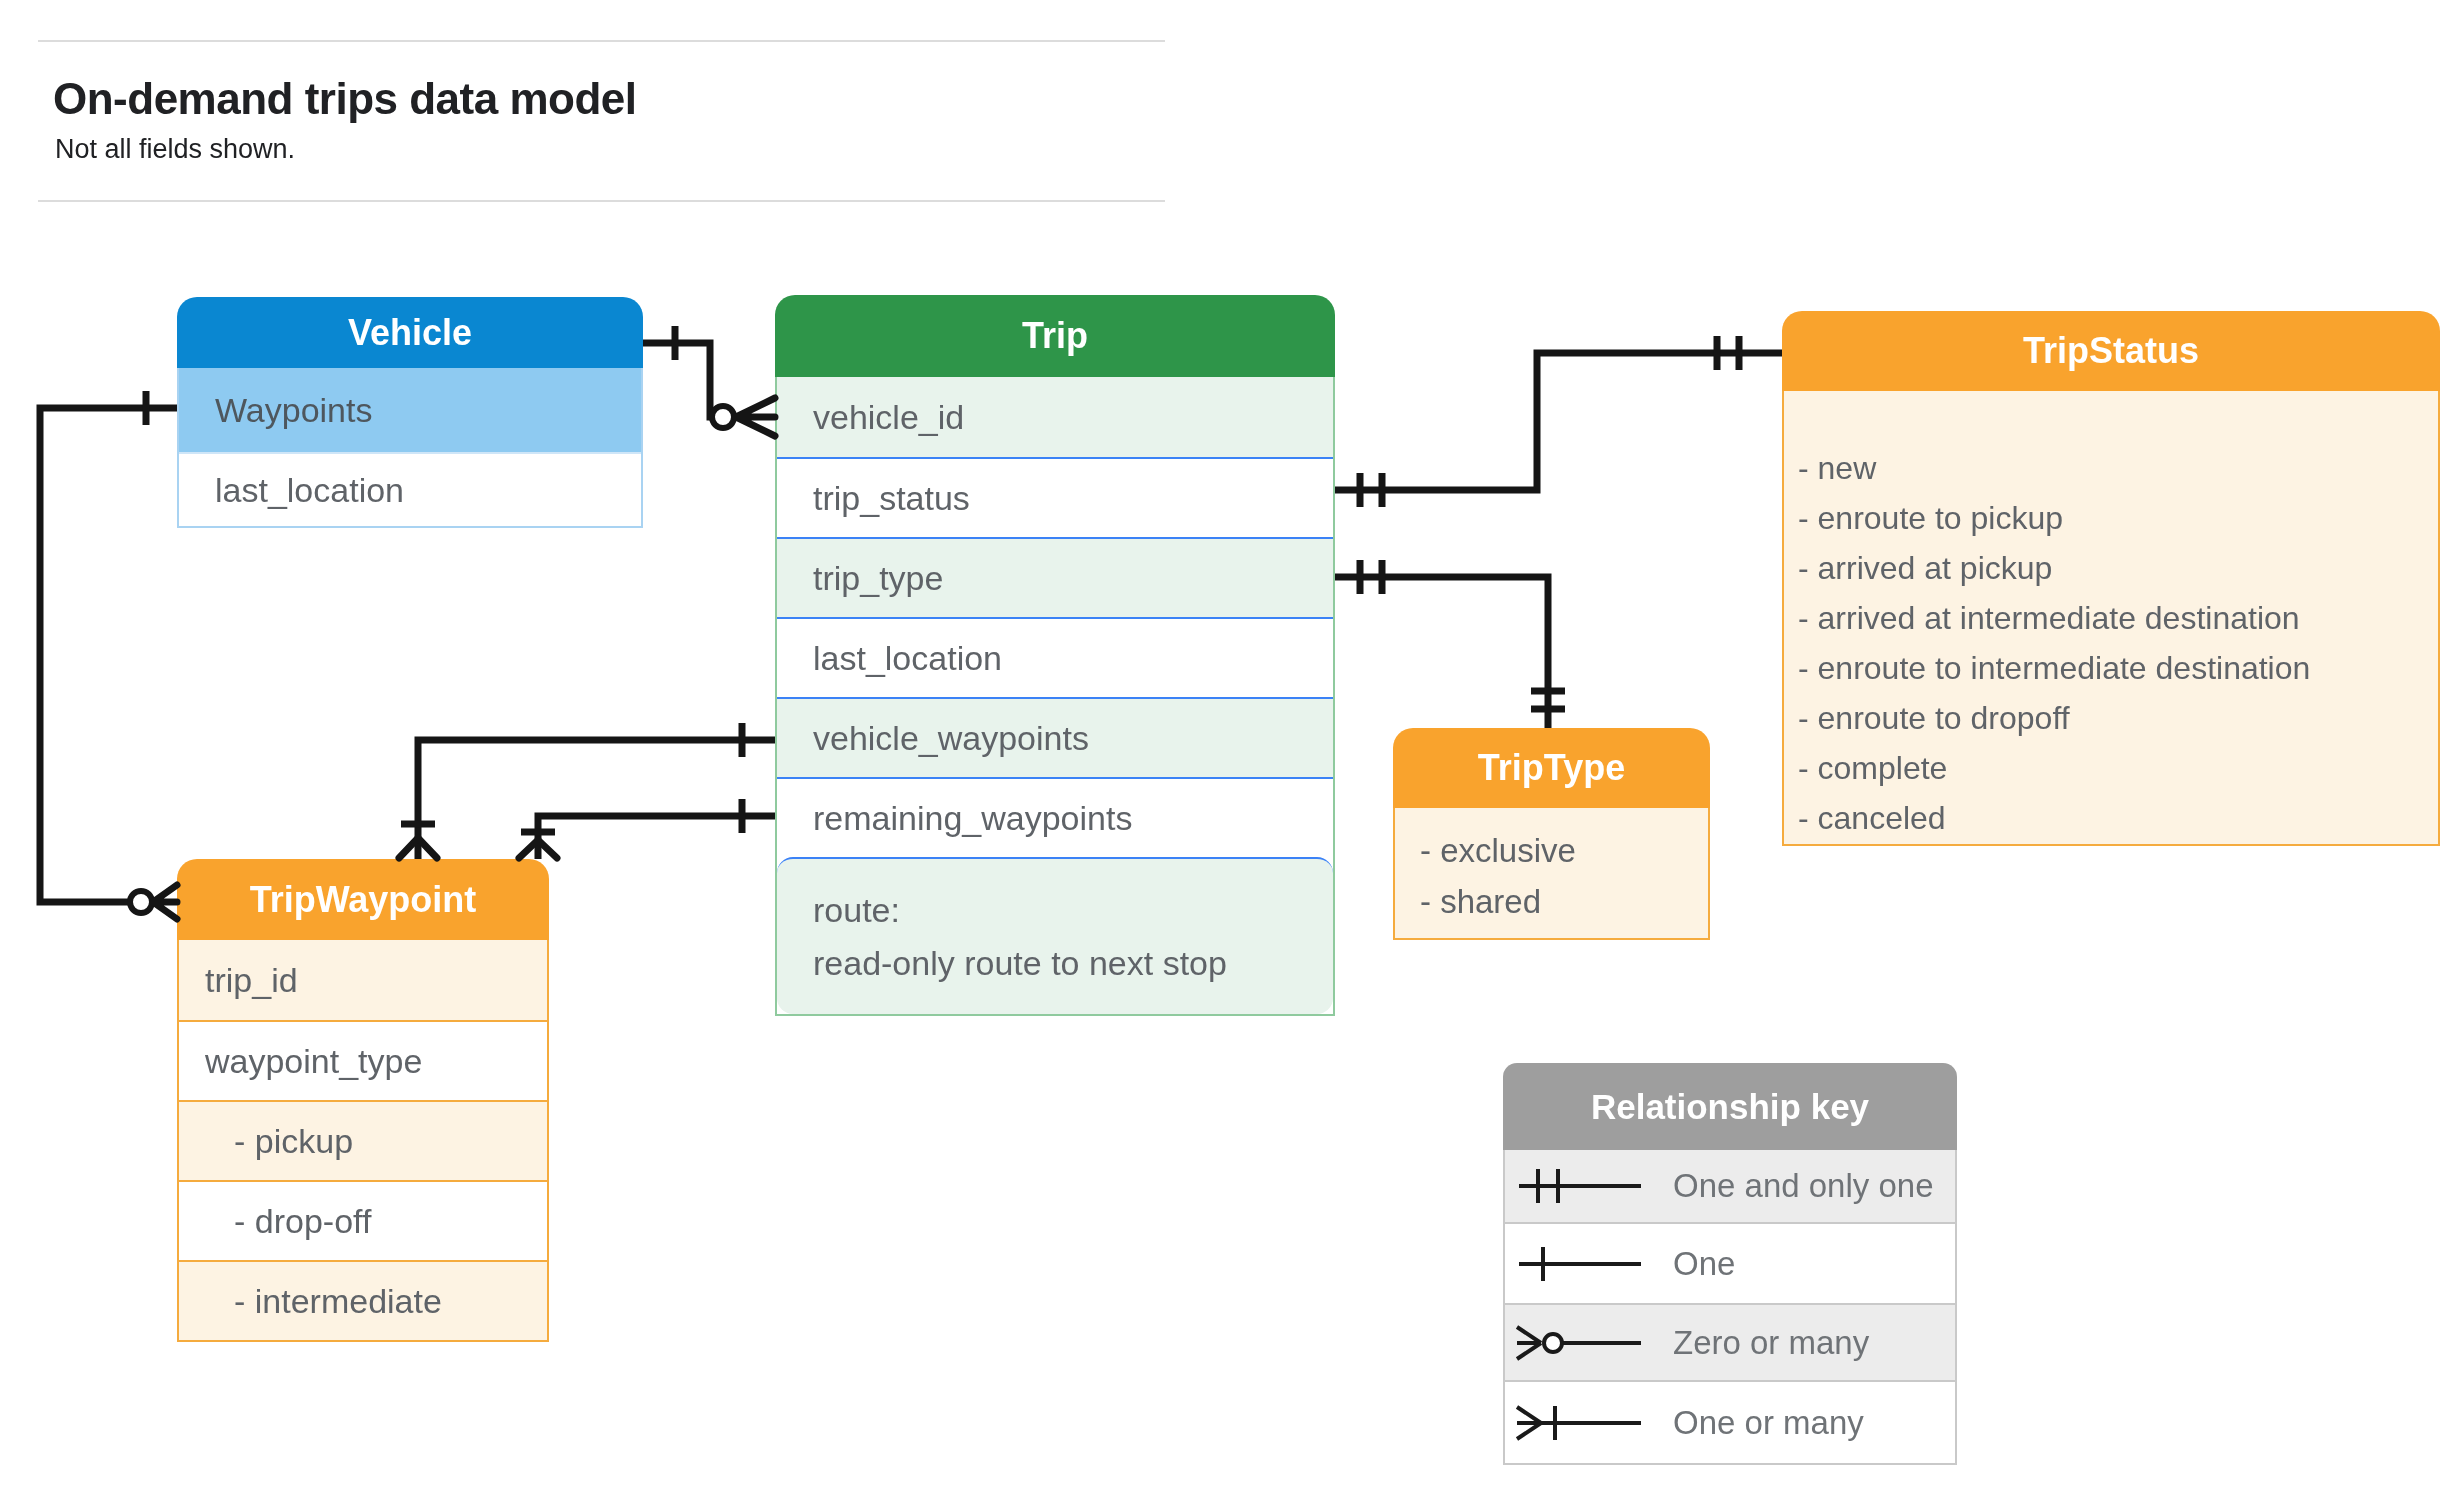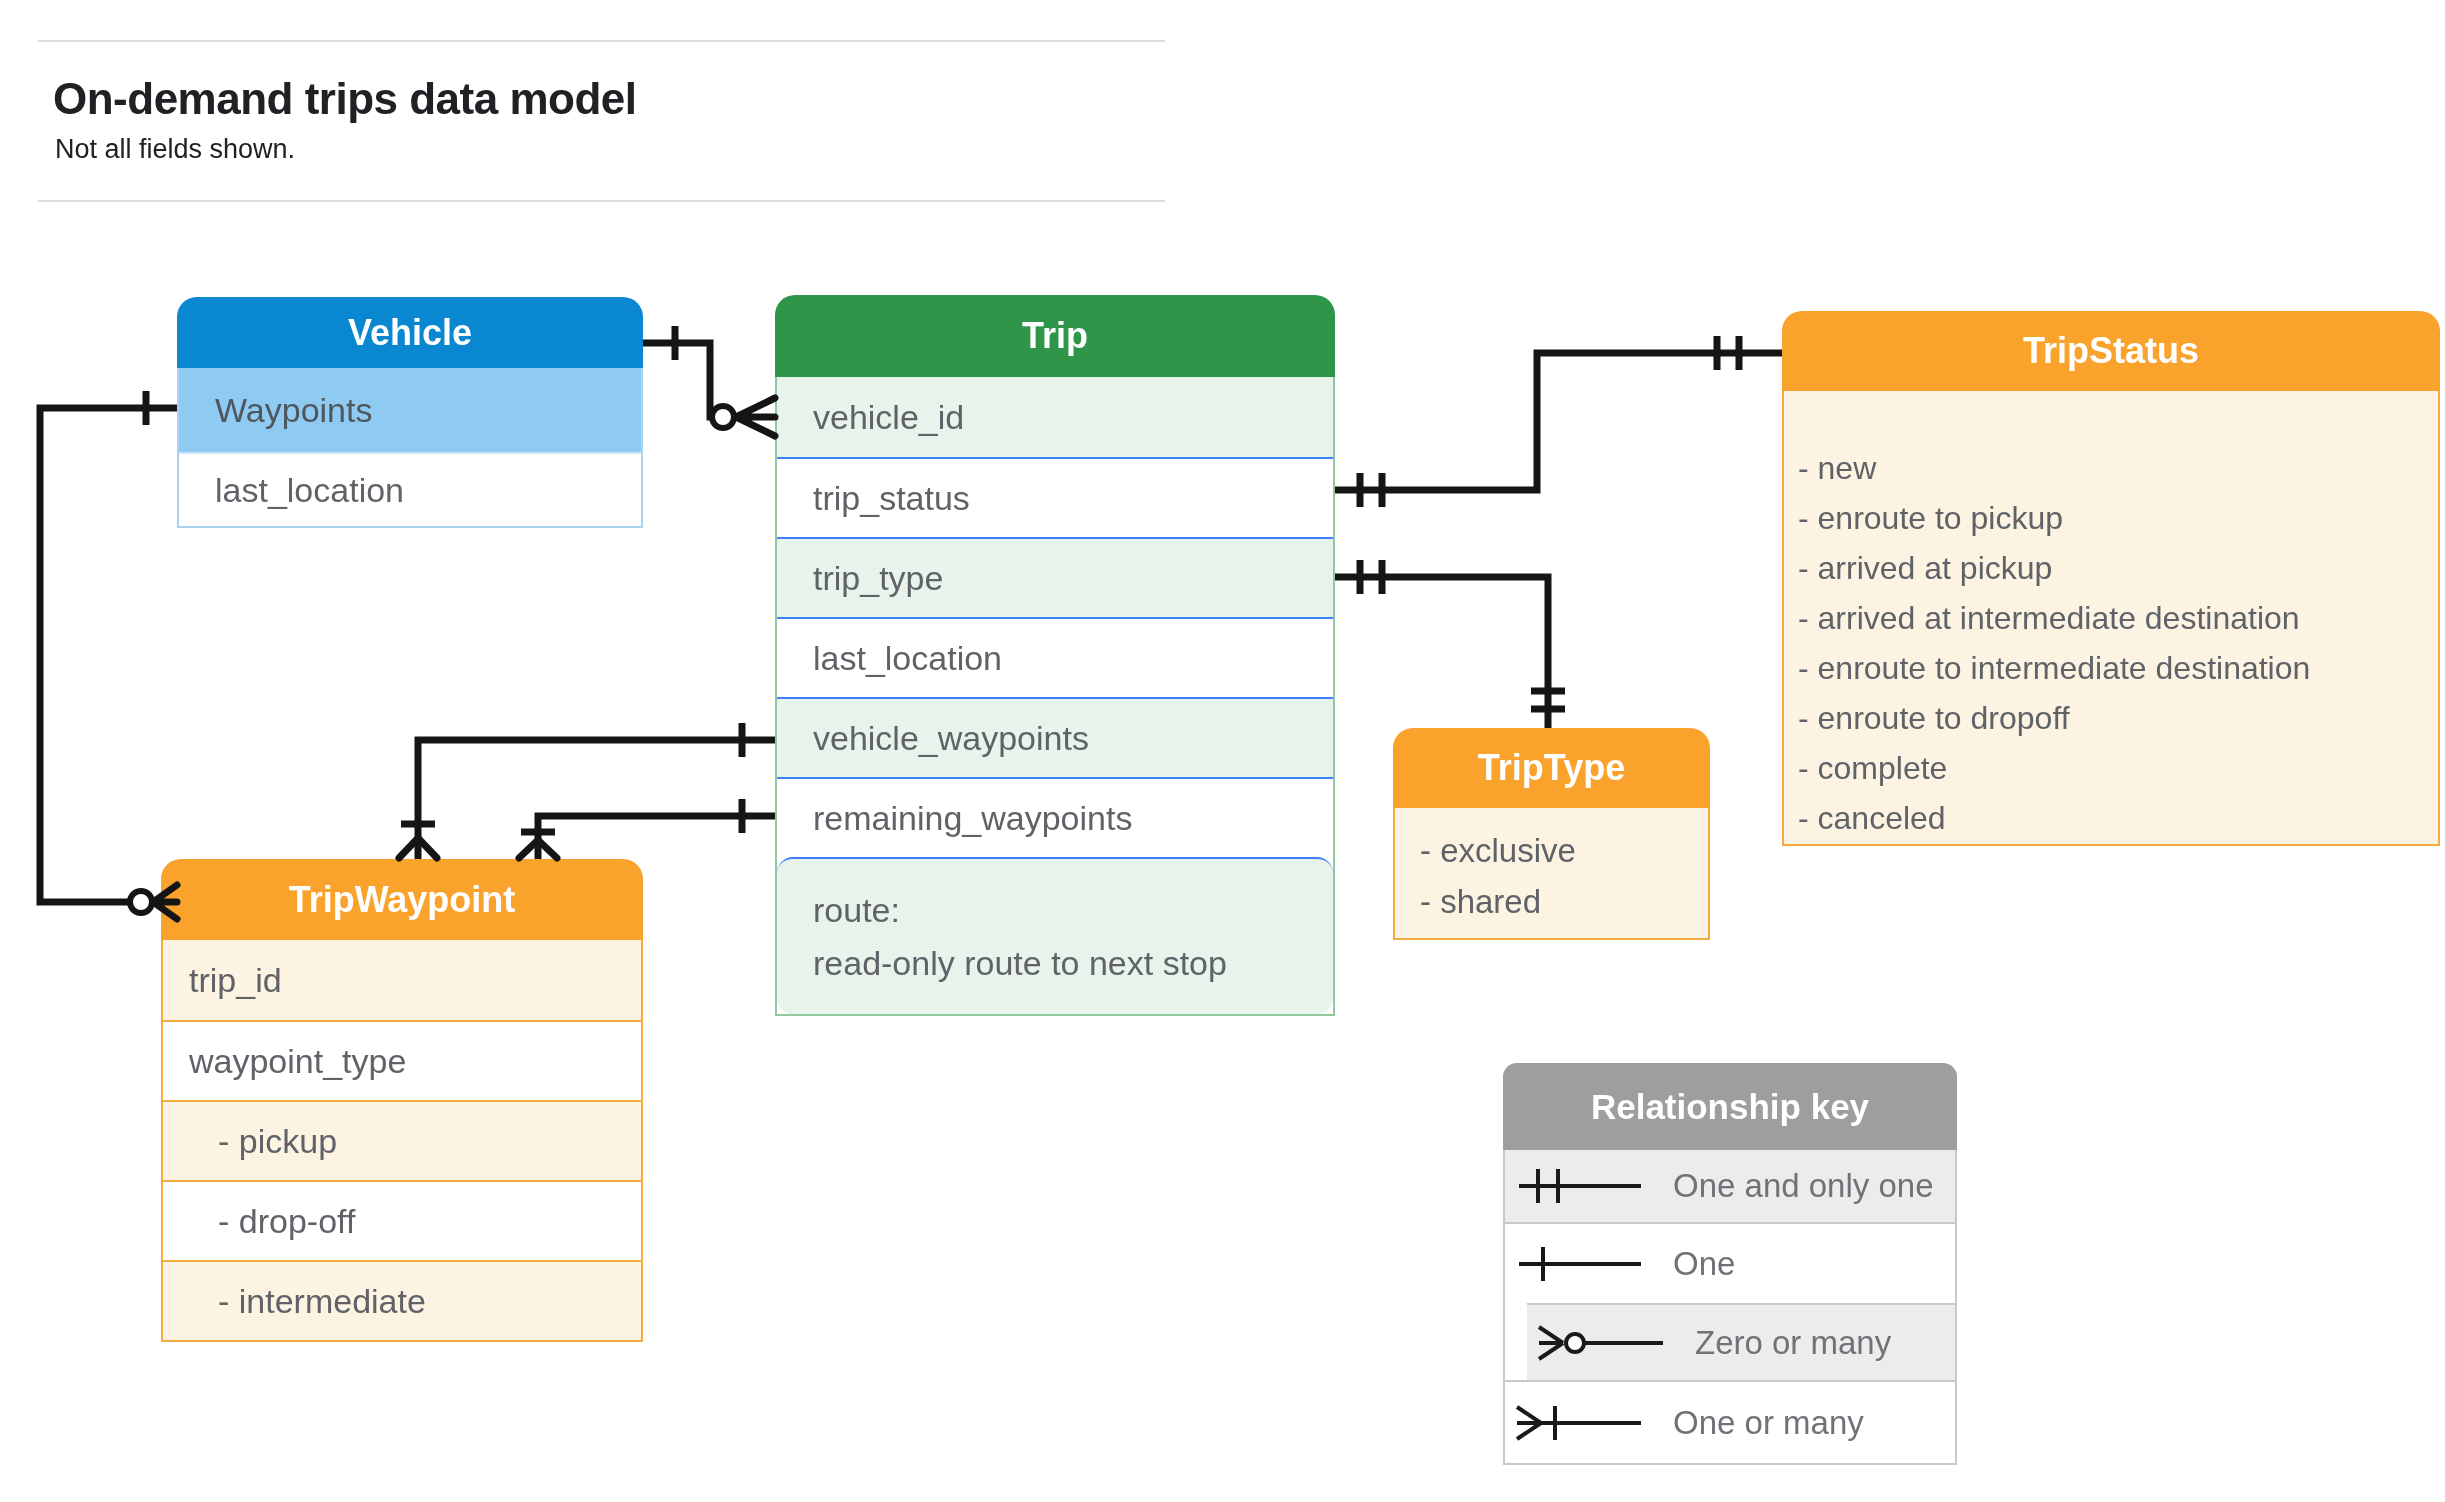--- a/index.html
+++ b/index.html
@@ -57,39 +57,39 @@
   #tripstatus { left:1782px; top:311px; width:658px; }
   #tripstatus .ehead { height:80px; }
   #tripstatus .ebody { height:455px; padding:52px 10px 0 14px; }
   #tripstatus .enum-line { font-size:32px; line-height:50px; color:#5f6368; white-space:nowrap; }
 
   #triptype { left:1393px; top:728px; width:317px; }
   #triptype .ehead { height:80px; }
   #triptype .ebody { height:132px; padding:17px 10px 0 25px; }
   #triptype .enum-line { font-size:33px; line-height:51px; color:#5f6368; white-space:nowrap; }
 
-  #tripwaypoint { left:161px; top:859px; width:482px; }
+  #tripwaypoint { left:177px; top:859px; width:372px; }
   #tripwaypoint .ehead { height:81px; }
   #tripwaypoint .erow { height:80px; padding-left:26px; }
   #tripwaypoint .erow + .erow { border-top:2px solid #f5ab3e; }
   #tripwaypoint .enum-row { padding-left:55px; }
 
   
   #legend { left:1503px; top:1063px; width:454px; position:absolute; }
   #legend .lhead {
     height:87px; background:#9e9e9e; border-radius:14px 14px 0 0;
     display:flex; align-items:center; justify-content:center;
     color:#ffffff; font-size:35px; font-weight:700;
   }
   #legend .lbody { border:2px solid #c9c9c9; border-top:none; }
   #legend .lrow { display:flex; align-items:center; padding-left:8px; }
   #legend .lrow + .lrow { border-top:2px solid #c9c9c9; }
   #legend .lrow-0 { height:72px; background:#ececec; }
   #legend .lrow-1 { height:81px; background:#ffffff; }
-  #legend .lrow-2 { height:77px; background:#ececec;margin-left:22px; }
+  #legend .lrow-2 { height:77px; background:#ececec; }
   #legend .lrow-3 { height:83px; background:#ffffff; }
   #legend .sym { width:140px; height:56px; flex:0 0 auto; }
   #legend .llabel { margin-left:20px; font-size:33px; color:#6f7377; white-space:nowrap; }
 
   
   #connectors { position:absolute; left:0; top:0; z-index:20; pointer-events:none; }
   .conn { stroke:#151515; stroke-width:7; fill:none; }
   .conn-round { stroke:#151515; stroke-width:7; fill:none; stroke-linecap:round; }
   .conn-circle { stroke:#151515; stroke-width:6; fill:#ffffff; }
 </style>

